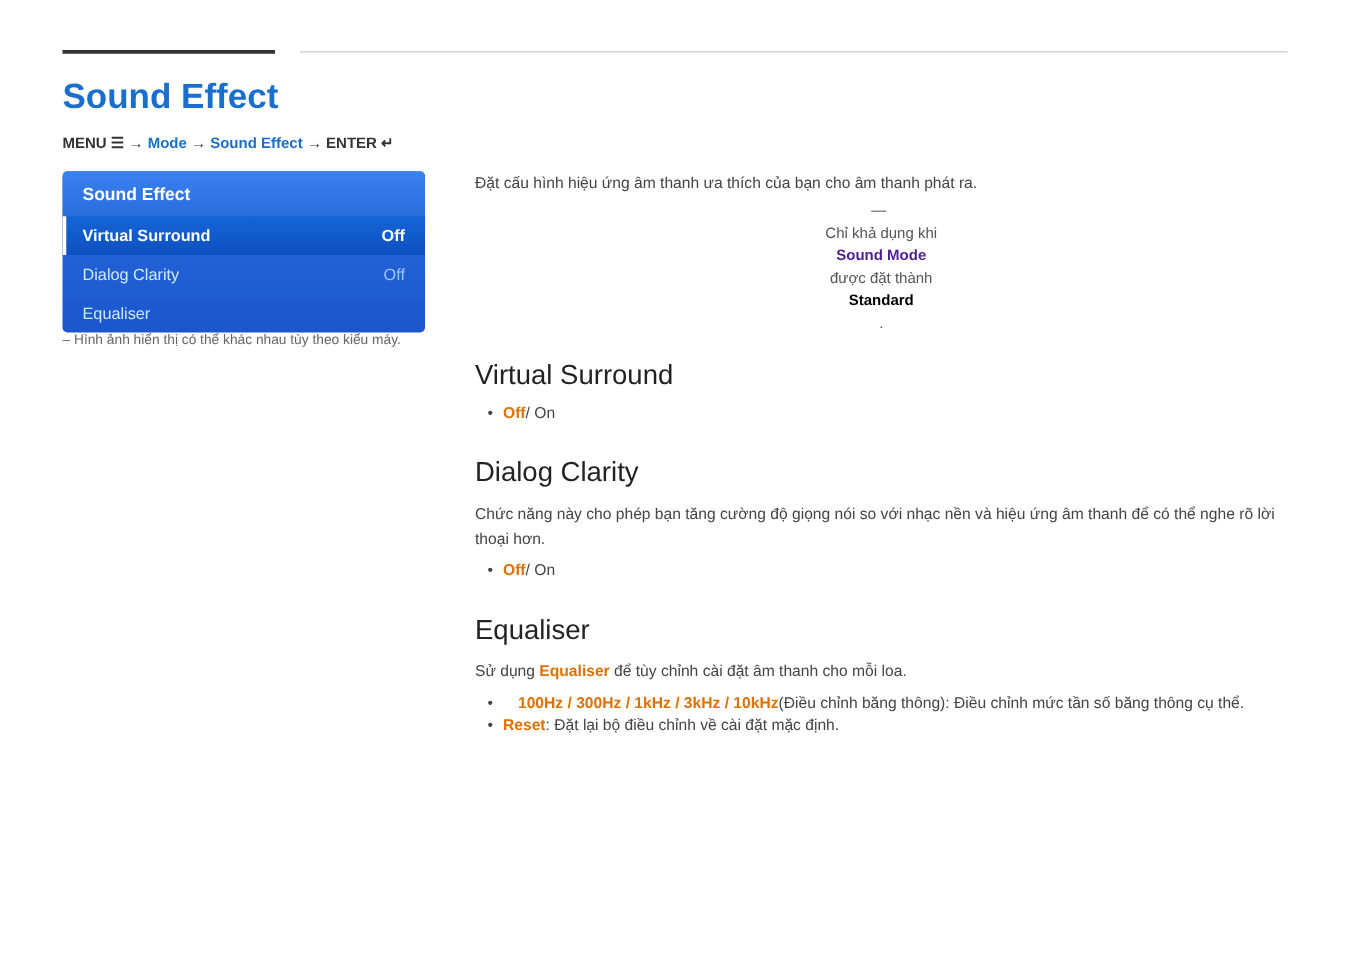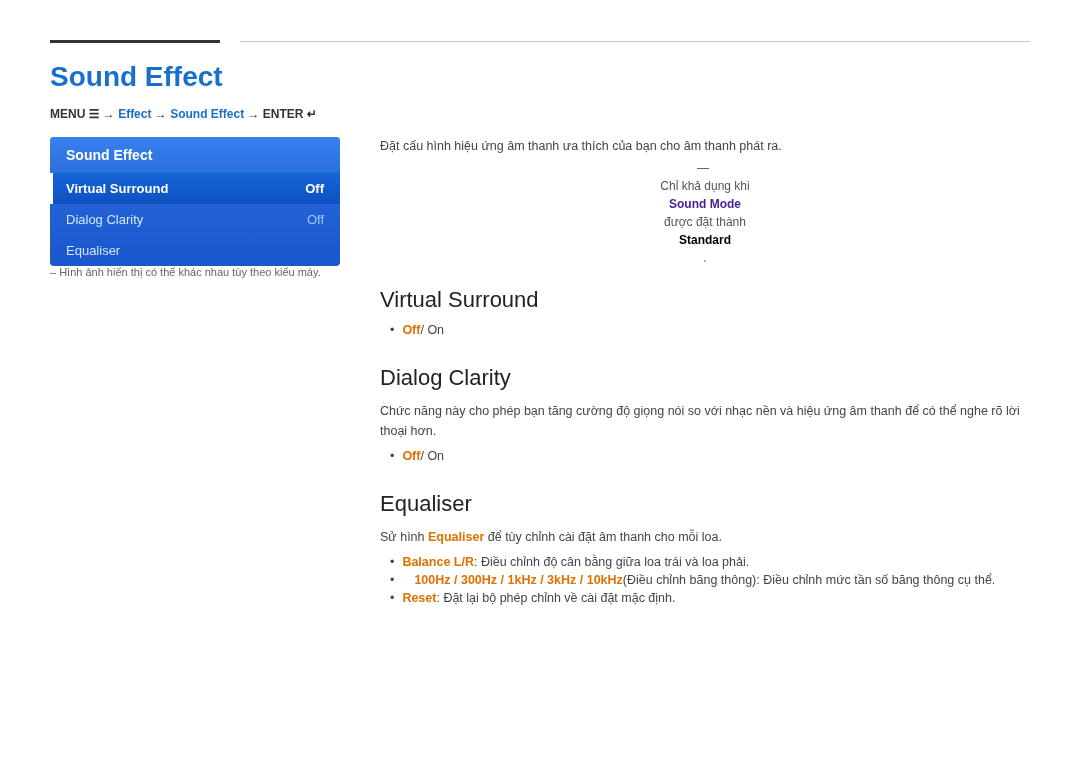--- a/index.html
+++ b/index.html
@@ -150,21 +150,21 @@
 <div class="top-line">
   <div class="top-line-left"></div>
   <div class="top-line-right"></div>
 </div>
 
 <h1 class="page-title">Sound Effect</h1>
 
 <div class="breadcrumb">
   <span>MENU <span>☰</span></span>
   <span> → </span>
-  <span class="bc-sound">Effect</span>
+  <span class="bc-sound">Mode</span>
   <span> → </span>
   <span class="bc-effect">Sound Effect</span>
   <span> → </span>
   <span>ENTER <span>↵</span></span>
 </div>
 
 <div class="content-layout">
   <div class="left-panel">
     <div class="menu-box">
       <div class="menu-box-title">Sound Effect</div>
@@ -207,30 +207,26 @@
     <p class="section-desc">Chức năng này cho phép bạn tăng cường độ giọng nói so với nhạc nền và hiệu ứng âm thanh để có thể nghe rõ lời thoại hơn.</p>
     <div class="section-bullet">
       <span class="orange">Off</span>
       <span> / On</span>
     </div>
 
     <div class="section-divider"></div>
 
     <h2 class="section-title">Equaliser</h2>
     <p class="section-desc">
-      <span>Sử hình </span>
+      <span>Sử dụng </span>
       <span class="orange">Equaliser</span>
       <span> để tùy chỉnh cài đặt âm thanh cho mỗi loa.</span>
     </p>
     <div class="section-bullet">
-      <span class="balance-highlight">Balance L/R</span>
-      <span>: Điều chỉnh độ cân bằng giữa loa trái và loa phải.</span>
-    </div>
-    <div class="section-bullet">
       <span class="freq-highlight">100Hz / 300Hz / 1kHz / 3kHz / 10kHz</span>
       <span> (Điều chỉnh băng thông): Điều chỉnh mức tần số băng thông cụ thể.</span>
     </div>
     <div class="section-bullet">
       <span class="reset-highlight">Reset</span>
-      <span>: Đặt lại bộ phép chỉnh về cài đặt mặc định.</span>
+      <span>: Đặt lại bộ điều chỉnh về cài đặt mặc định.</span>
     </div>
   </div>
 </div>
 
 </body></html>

